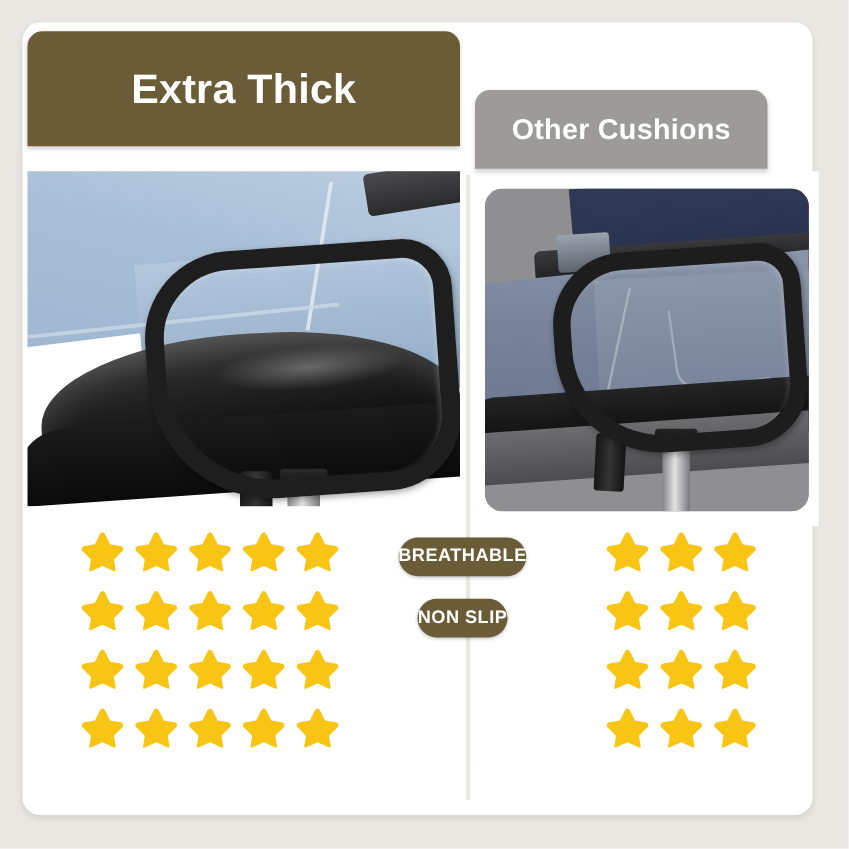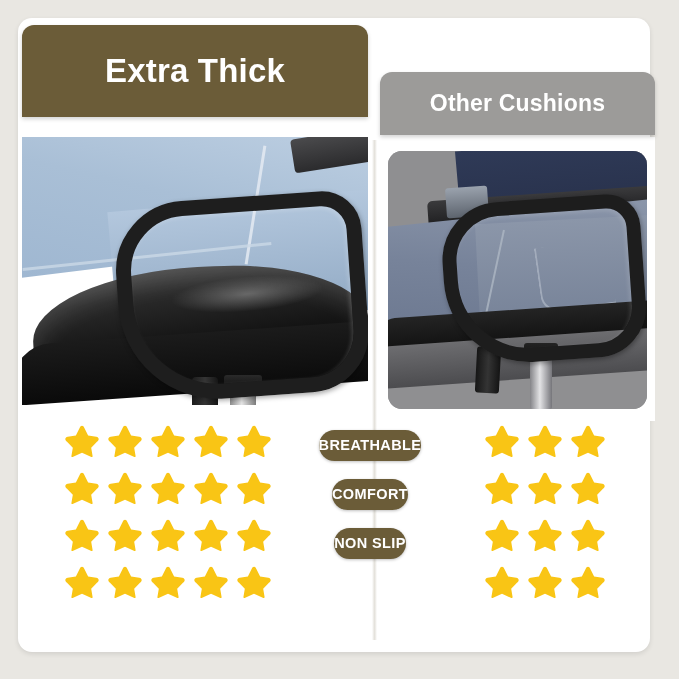--- a/index.html
+++ b/index.html
@@ -66,21 +66,21 @@
     border-radius: 12px 12px 0 0;
     background: #6b5c38;
     font-size: 33px;
     line-height: 1.13;
     padding: 0 14px;
     z-index: 3;
   }
   .hdr-right {
     left: 380px;
     top: 72px;
-    width: 275px;
+    width: 234px;
     height: 63px;
     border-radius: 12px 12px 0 0;
     background: #9c9b99;
     font-size: 23px;
     padding: 0 10px;
     z-index: 2;
   }
 
   
   .photo {
@@ -490,17 +490,16 @@
       </div>
       <div class="star-cell">
         <svg viewBox="0 0 100 95" class="star">
           <path d="M50 3 C53 3 55 5 57 9 L68 31 L92 35 C97 36 99 39 99 42 C99 45 97 47 94 50 L77 67 L81 91 C82 95 79 95 76 94 L50 82 L24 94 C21 95 18 95 19 91 L23 67 L6 50 C3 47 1 45 1 42 C1 39 3 36 8 35 L32 31 L43 9 C45 5 47 3 50 3 Z" fill="#f9c515"></path>
         </svg>
       </div>
     </div>
 
   <div class="pills">
       <div class="pill">BREATHABLE</div>
-      <div class="pill">COMFORT</div>
       <div class="pill">NON SLIP</div>
     </div>
 
 </div>
 
 </body></html>

